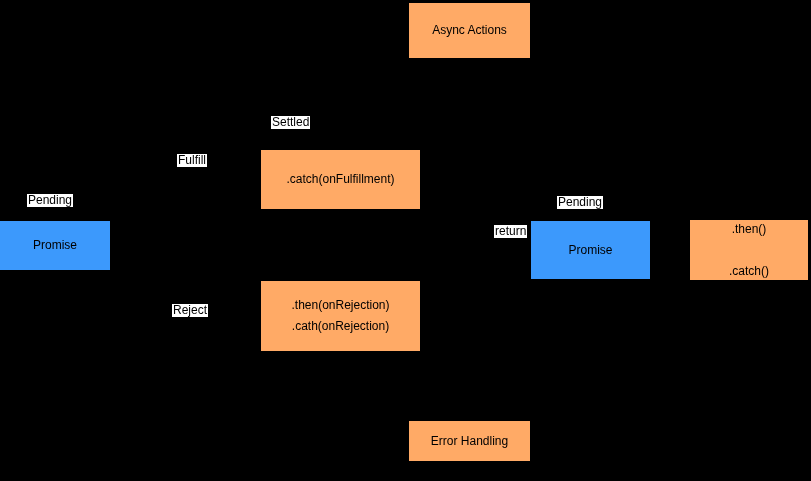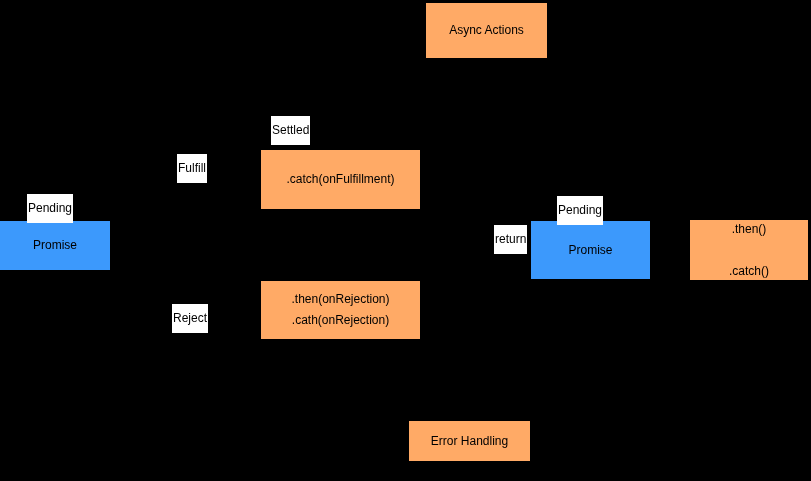--- a/index.html
+++ b/index.html
@@ -29,29 +29,29 @@
   }
   .node.orange { background: var(--box-orange, #FFAA66); }
   .node.blue   { background: var(--box-blue, #3C99FC); font-weight: normal; }
 
   .tag {
     position: absolute;
     background: var(--label-bg, #FFFFFF);
     color: var(--text, #000000);
     font-size: 12px;
     line-height: 13px;
-    padding: 8px 1px;
+    padding: 0 1px;
     white-space: nowrap;
   }
 
   
-  #async-actions    { left: 409px; top: 3px;   width: 121px; height: 55px; margin-left: 17px; }
+  #async-actions    { left: 409px; top: 3px;   width: 121px; height: 55px; }
   #promise-left     { left: 0px;   top: 221px; width: 110px; height: 49px; }
   #then-fulfillment { left: 261px; top: 150px; width: 159px; height: 59px; }
-  #then-rejection   { left: 261px; top: 281px; width: 159px; height: 58px; }
+  #then-rejection   { left: 261px; top: 281px; width: 159px; height: 70px; }
   #promise-right    { left: 531px; top: 221px; width: 119px; height: 58px; }
   #then-catch       { left: 690px; top: 220px; width: 118px; height: 60px; gap: 21px; }
   #error-handling   { left: 409px; top: 421px; width: 121px; height: 40px; }
 
   
   #label-pending-left  { left: 27px;  top: 194px; }
   #label-fulfill       { left: 177px; top: 154px; }
   #label-settled       { left: 271px; top: 116px; }
   #label-reject        { left: 172px; top: 304px; }
   #label-return        { left: 494px; top: 225px; }

